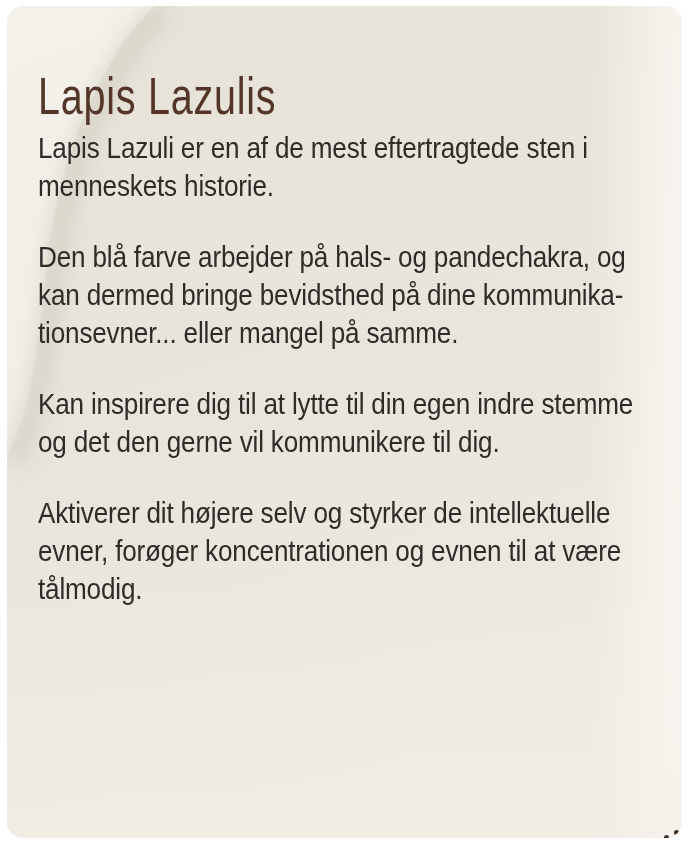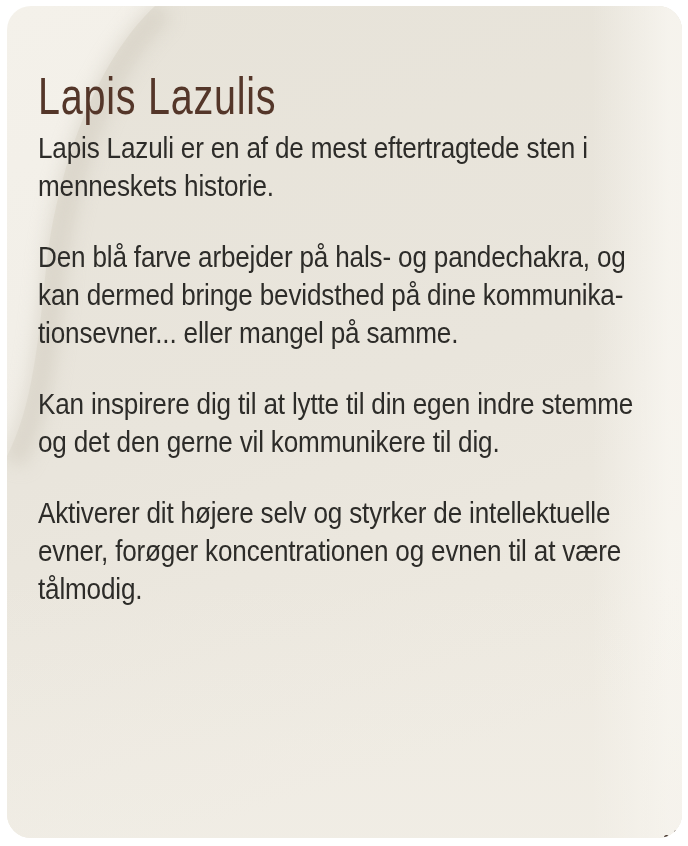--- a/index.html
+++ b/index.html
@@ -6,21 +6,21 @@
   body{
     width:688px;height:846px;
     background:#ffffff;
     position:relative;
     overflow:hidden;
     font-family:"Liberation Sans", sans-serif;
   }
   .card{
     position:absolute;
     left:7px;top:6px;right:6px;bottom:8px;
-    border-radius:24px;
+    border-radius:16px;
     background:linear-gradient(160deg,#f4f1ea 0%,#f1eee7 45%,#efece4 100%);
     overflow:hidden;
   }
   .blob-svg{
     position:absolute;left:0;top:0;width:100%;height:100%;
     display:block;
   }
   .right-light{
     position:absolute;right:0;top:0;bottom:0;width:90px;
     background:linear-gradient(to right,rgba(250,248,243,0) 0%,rgba(250,248,243,0.75) 85%);

